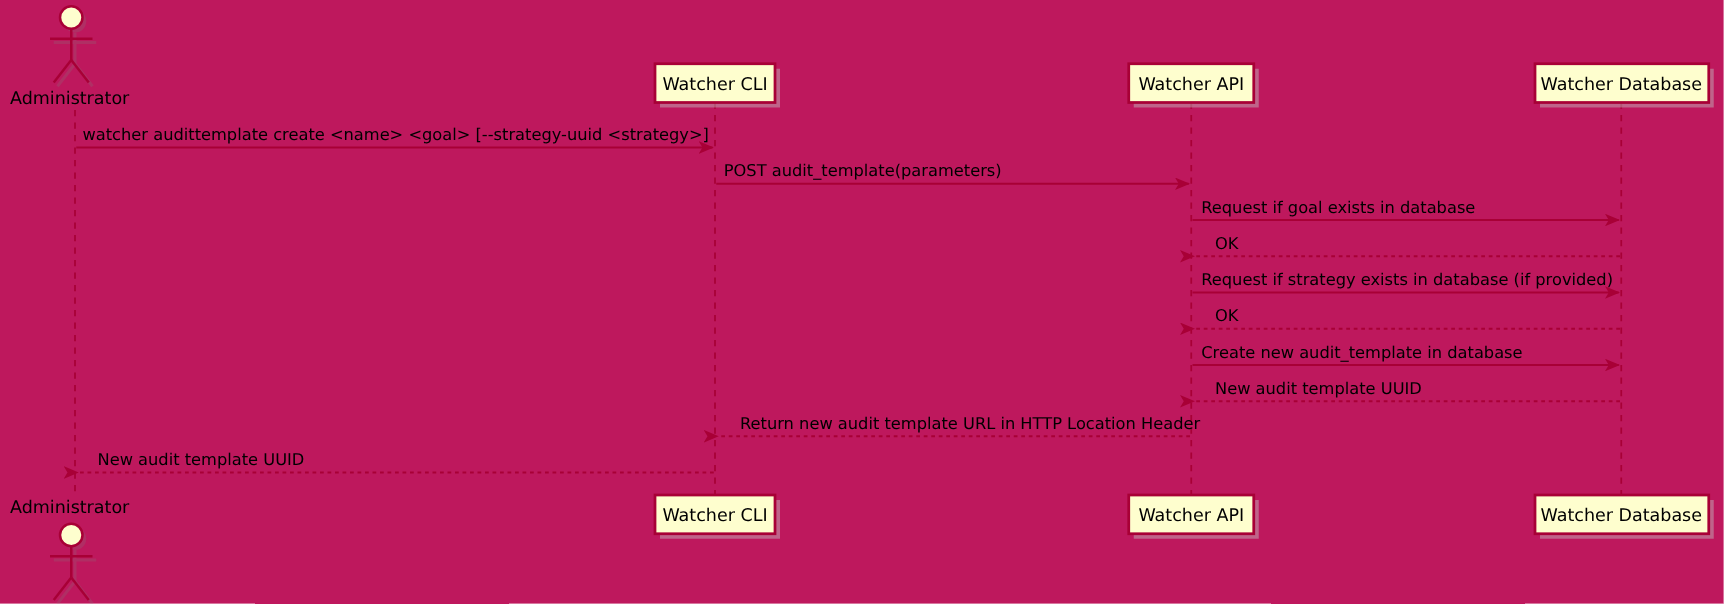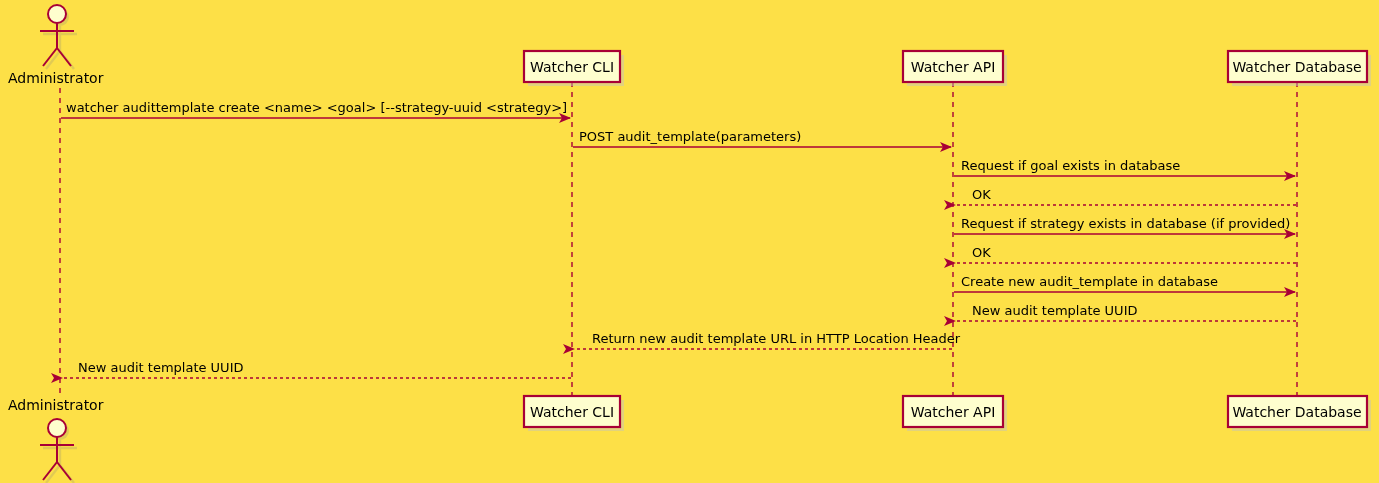--- a/index.html
+++ b/index.html
@@ -7,21 +7,21 @@
     padding: 0;
     background: #FFFFFF;
   }
   body {
     font-family: "DejaVu Sans", sans-serif;
   }
   #diagram-root {
     position: relative;
     width: 1379px;
     height: 483px;
-    background: #fde047;
+    background: #be185d;
     overflow: hidden;
   }
   svg#diagram-svg {
     position: absolute;
     left: 0;
     top: 0;
     width: 1379px;
     height: 483px;
   }
   .participant-label {

